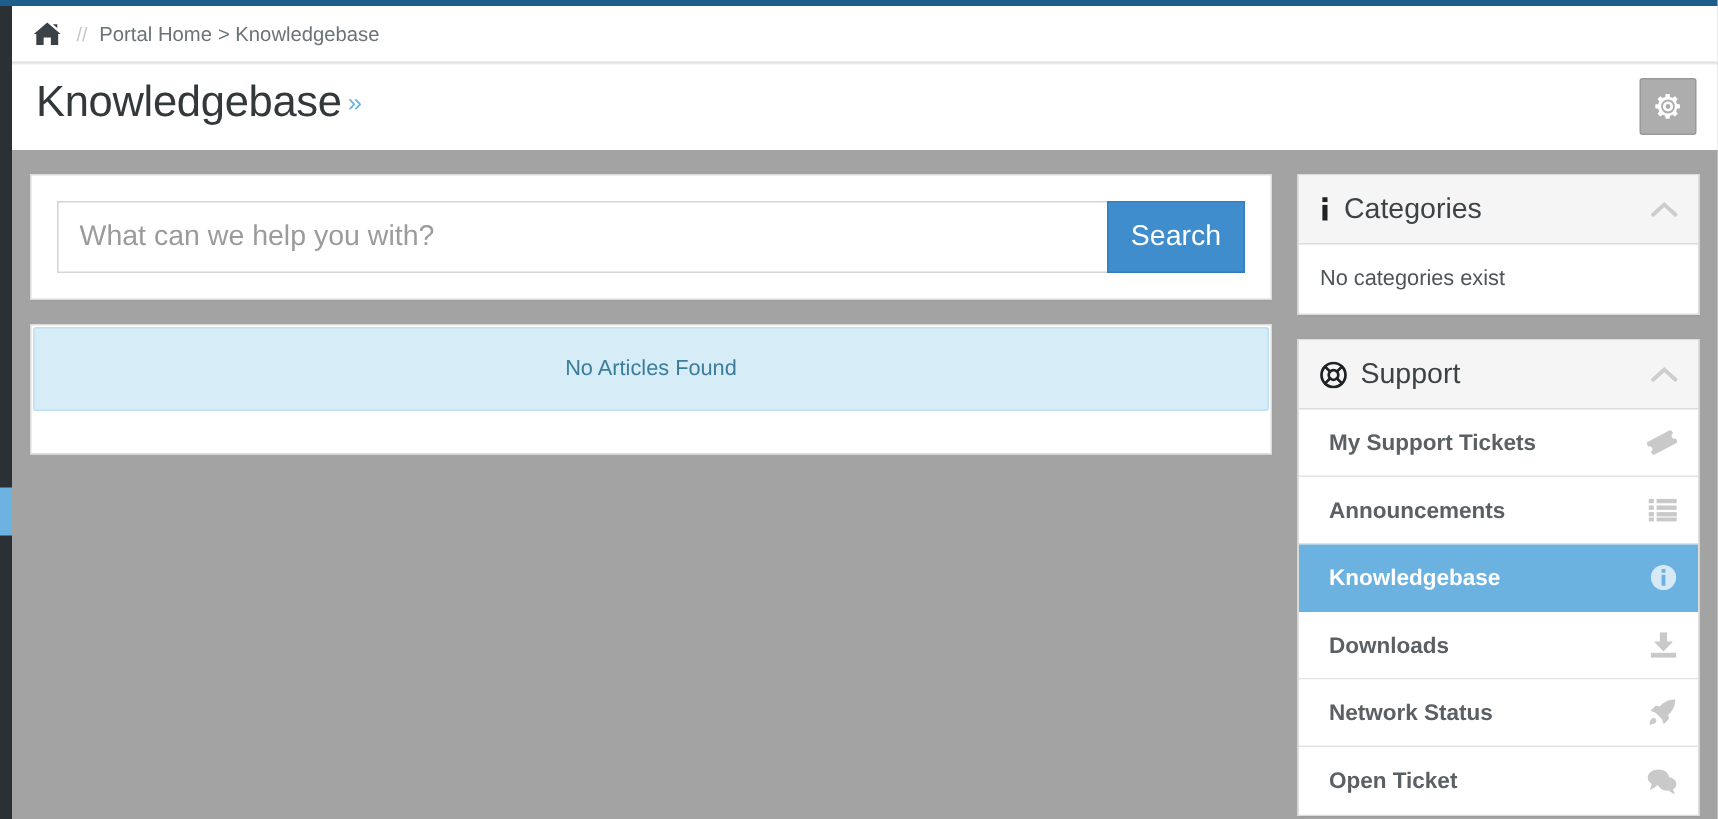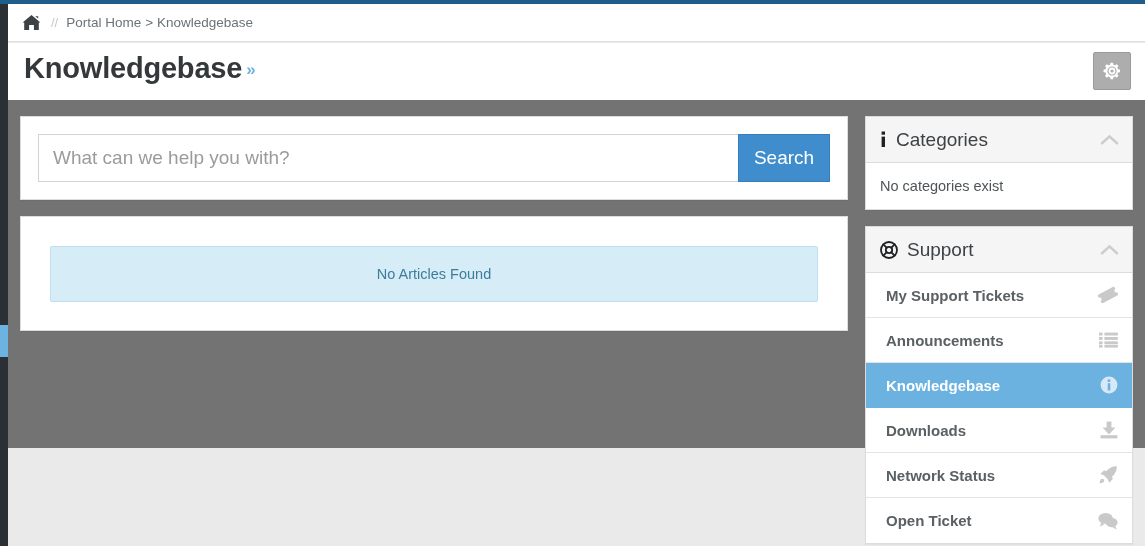--- a/index.html
+++ b/index.html
@@ -56,42 +56,42 @@
 
   
   #page-header {
     position: absolute; top: 43px; left: 8px;
     width: 1137px; height: 57px;
     background: #ffffff;
     z-index: 9;
   }
   #page-title {
     position: absolute; left: 16px; top: 9px;
-    font-size: 29px; color: #33383b; font-weight: 700;
+    font-size: 29px; color: #33383b; font-weight: 400;
     letter-spacing: -0.2px;
   }
   #page-title-chevron {
     color: #6db3e2; font-size: 17px; margin-left: 4px;
     vertical-align: 3px;
   }
   #settings-button {
     position: absolute; right: 14px; top: 9px;
     width: 38px; height: 38px;
     background: #adadad;
     border: 1px solid #9a9a9a;
     border-radius: 2px;
     display: flex; align-items: center; justify-content: center;
     cursor: pointer;
   }
 
   
   #body-region {
     position: absolute; top: 100px; left: 8px;
-    width: 1137px; height: 348px;
-    background: #737373;
+    width: 1137px; height: 446px;
+    background: #a3a3a3;
     z-index: 5;
   }
 
   
   #main-col {
     position: absolute; left: 12px; top: 16px;
     width: 828px;
   }
   .panel {
     background: #ffffff;
@@ -115,21 +115,21 @@
   #search-input::placeholder { color: #9b9b9b; }
   #search-button {
     width: 92px;
     background: #3f8dcc;
     border: 1px solid #357ebd;
     color: #ffffff;
     font-size: 19px;
     font-family: "Liberation Sans", sans-serif;
     cursor: pointer;
   }
-  #articles-panel { padding: 29px; padding-bottom: 28px; }
+  #articles-panel { padding: 1px; padding-bottom: 28px; }
   #no-articles-alert {
     background: #d6ecf7;
     border: 1px solid #bde0f0;
     color: #3c7d9c;
     text-align: center;
     font-size: 14.5px;
     padding: 19px 10px;
     border-radius: 2px;
   }
 

